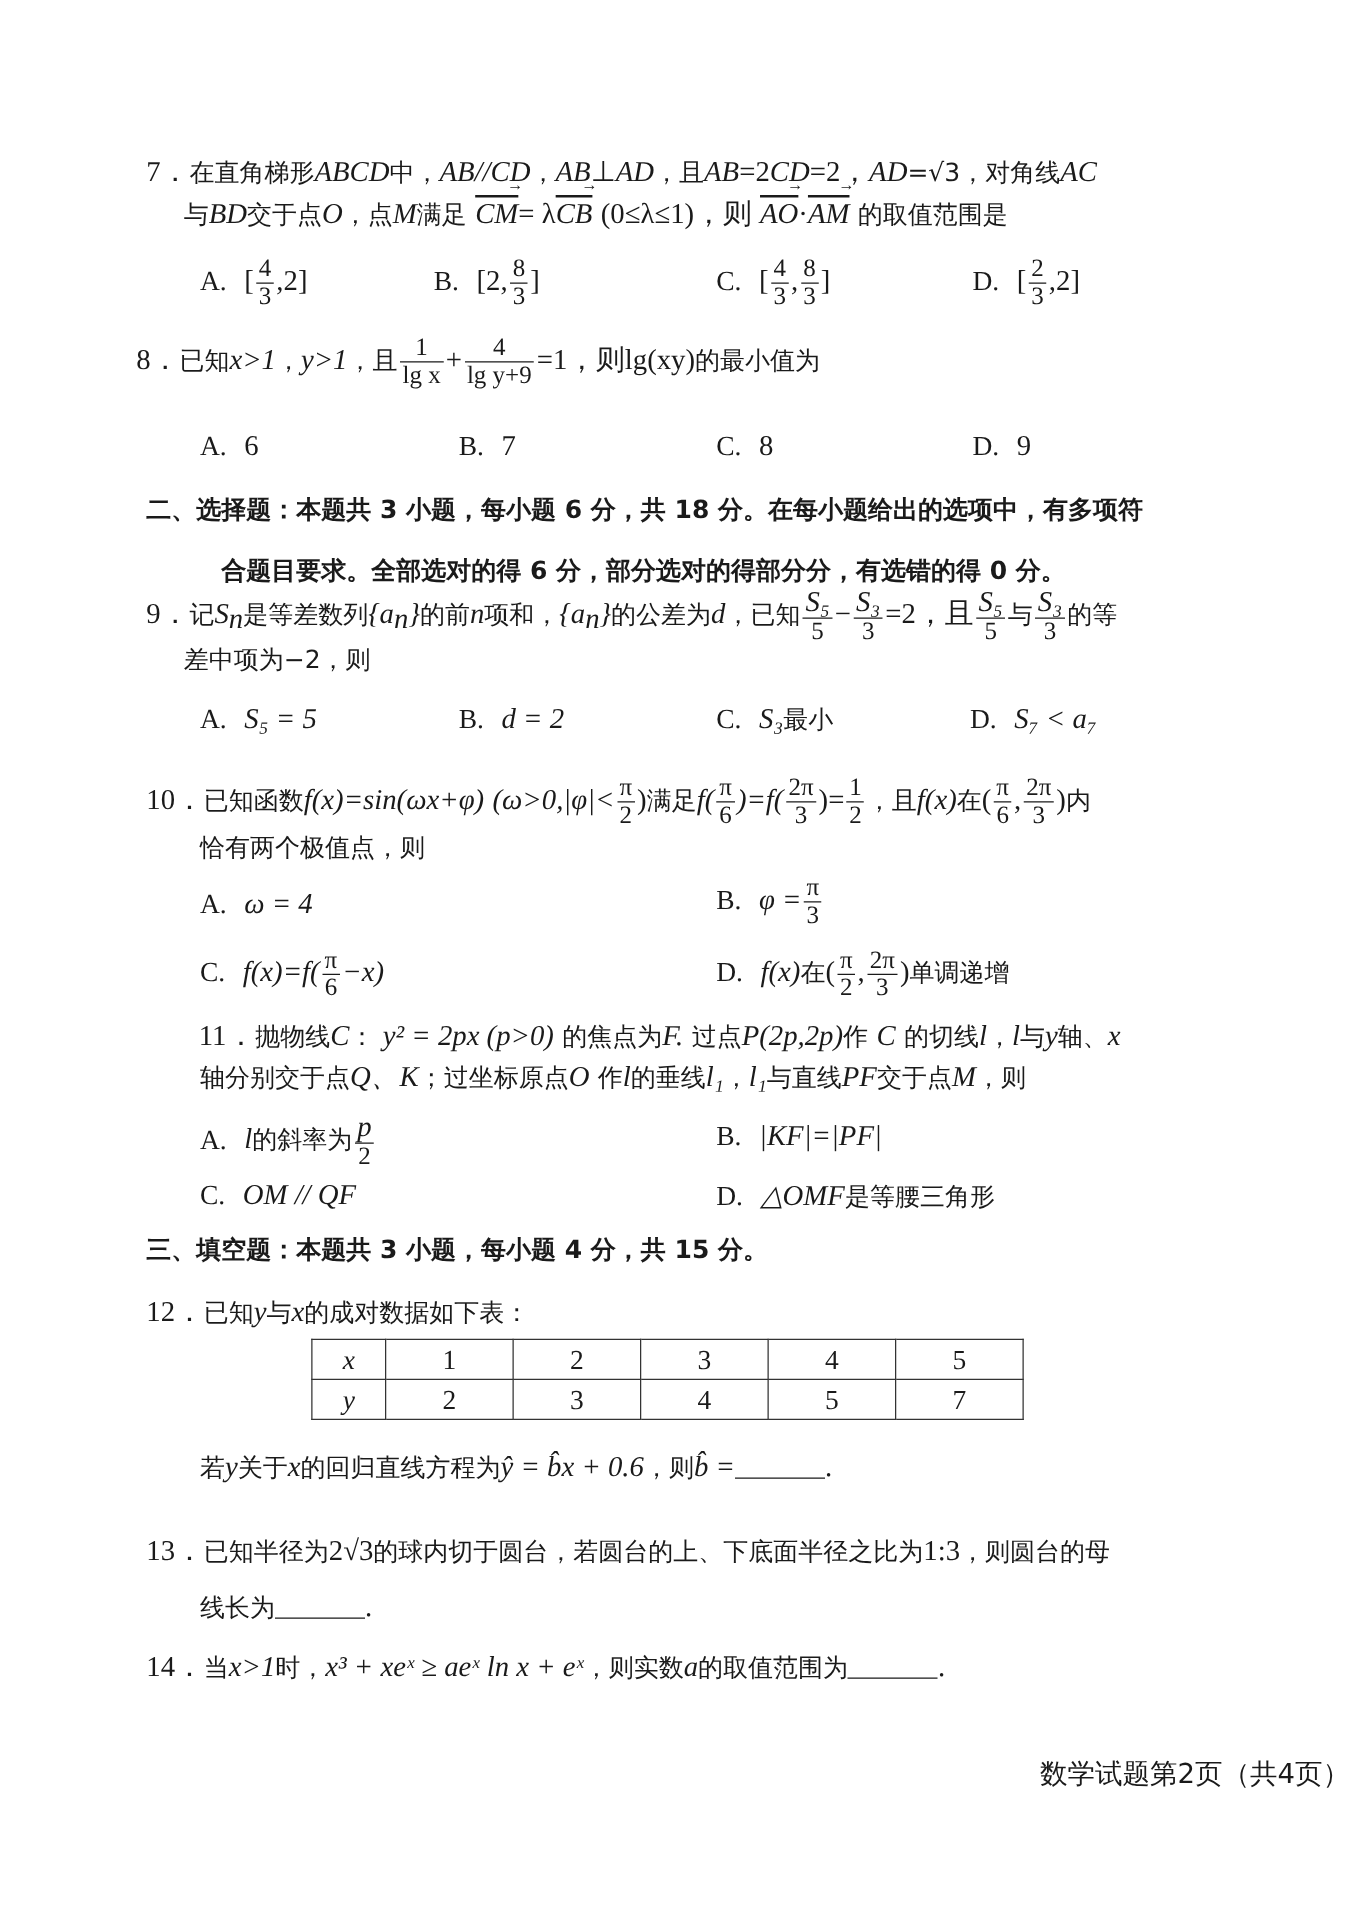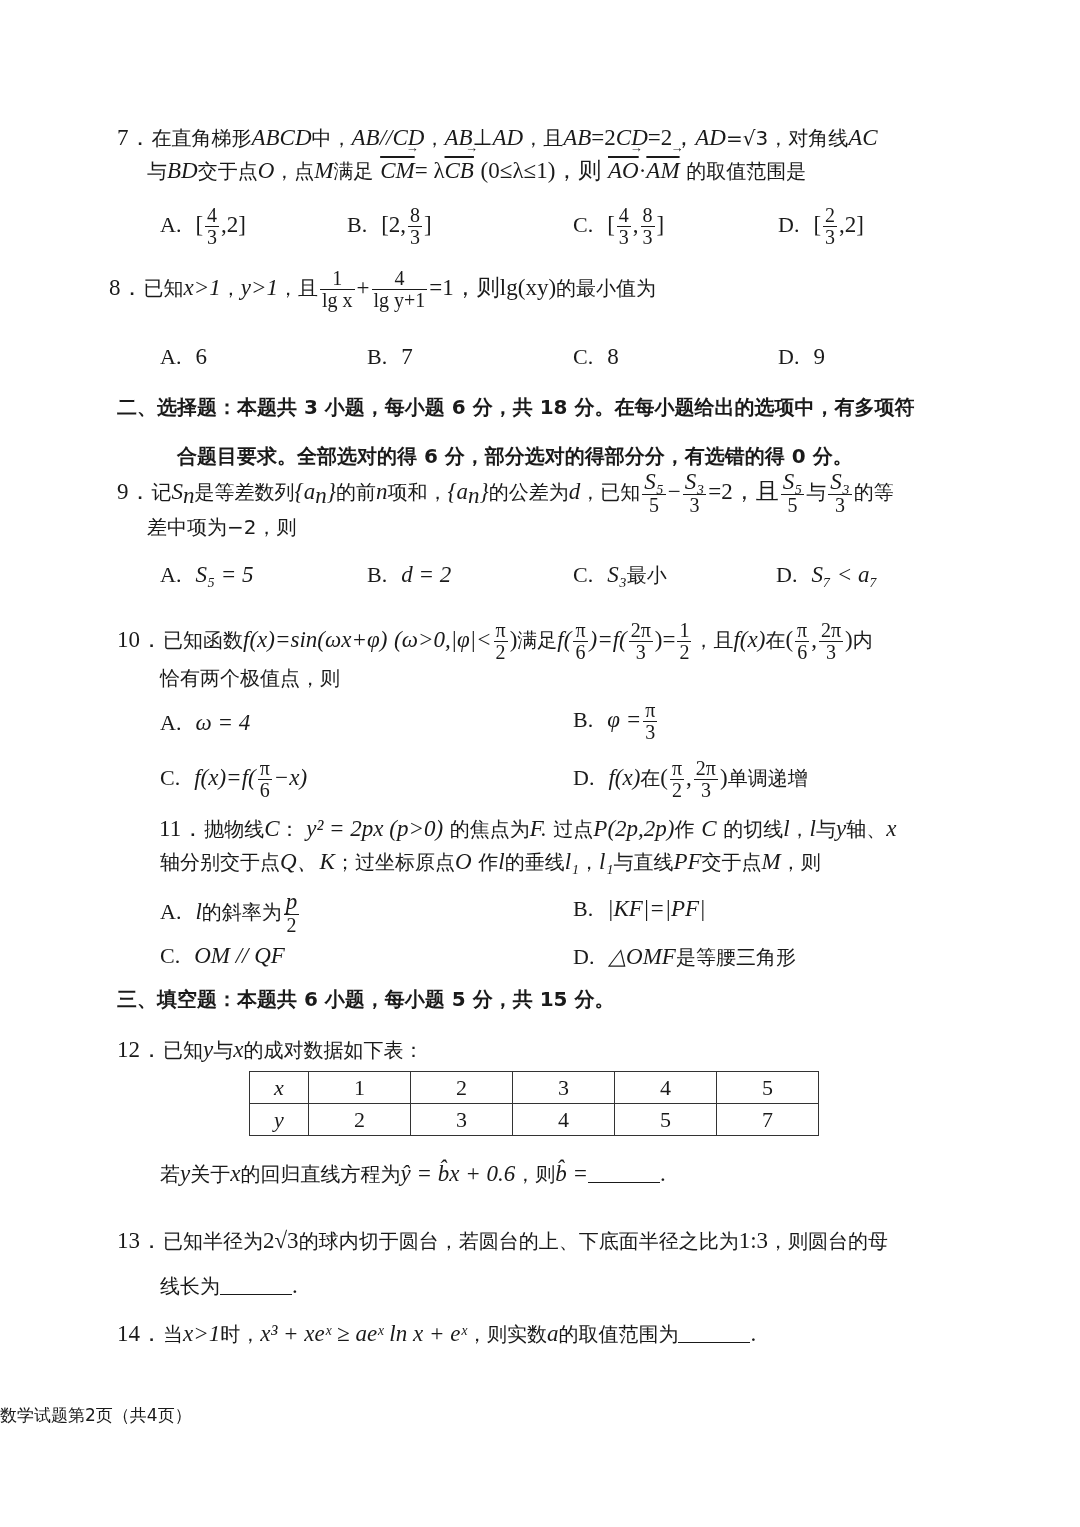--- a/index.html
+++ b/index.html
@@ -17,22 +17,22 @@
   .ovr::after { content:"→"; position:absolute; right:-4px; top:-17px; font-size:13px; font-style:normal; }
   sub { font-size:13px; vertical-align:-4px; }
   .blank { display:inline-block; width:72px; border-bottom:1px solid #1a1a1a; height:18px; vertical-align:-2px; }
   .opt { position:absolute; font-size:21px; white-space:nowrap; }
   .opt .lbl { font-family:"Liberation Serif",serif; font-size:22px; margin-right:14px; }
   table.data { position:absolute; left:249px; top:1071px; border-collapse:collapse; }
   table.data td { border:1.5px solid #333; height:31px; text-align:center;
                   font-family:"Liberation Serif",serif; font-size:22px; padding:0; }
   table.data td.h { width:58px; font-style:italic; }
   table.data td.v { width:101px; }
-  .footer { position:absolute; left:0; width:1080px; top:1404px; text-align:left;
-            font-family:"DejaVu Sans","Liberation Sans",sans-serif; font-size:17px; }
+  .footer { position:absolute; left:0; width:1080px; top:1404px; text-align:right;
+            font-family:"DejaVu Sans","Liberation Sans",sans-serif; font-size:22px; }
 </style>
 </head>
 <body>
 
 <div class="line" style="left:117px; top:126px;">
   <span class="m">7．</span><span class="cn">在直角梯形</span><i>ABCD</i><span class="cn">中，</span><i>AB</i><i>//</i><i>CD</i><span class="cn">，</span><i>AB</i><span class="m">⊥</span><i>AD</i><span class="cn">，且</span><i>AB</i><span class="m">=2</span><i>CD</i><span class="m">=2，</span><i>AD</i><span class="cn">=√3，对角线</span><i>AC</i>
 </div>
 <div class="line" style="left:147px; top:159px;">
   <span class="cn">与</span><i>BD</i><span class="cn">交于点</span><i>O</i><span class="cn">，点</span><i>M</i><span class="cn">满足</span>
   <i class="ovr">CM</i><span class="m">= λ</span><i class="ovr">CB</i>
@@ -48,21 +48,21 @@
   <span class="lbl">B.</span><span class="m">[2,</span><span class="frac"><span class="num">8</span><span>3</span></span><span class="m">]</span>
 </div>
 <div class="opt" style="left:573px; top:205px;">
   <span class="lbl">C.</span><span class="m">[</span><span class="frac"><span class="num">4</span><span>3</span></span><span class="m">,</span><span class="frac"><span class="num">8</span><span>3</span></span><span class="m">]</span>
 </div>
 <div class="opt" style="left:778px; top:205px;">
   <span class="lbl">D.</span><span class="m">[</span><span class="frac"><span class="num">2</span><span>3</span></span><span class="m">,2]</span>
 </div>
 
 <div class="line" style="left:109px; top:268px;">
-  <span class="m">8．</span><span class="cn">已知</span><i>x&gt;1</i><span class="cn">，</span><i>y&gt;1</i><span class="cn">，且</span><span class="frac"><span class="num">1</span><span>lg x</span></span><span class="m">+</span><span class="frac"><span class="num">4</span><span>lg y+1</span></span><span class="m">=1，则</span><span class="m">lg(xy)</span><span class="cn">的最小值为</span>
+  <span class="m">8．</span><span class="cn">已知</span><i>x&gt;1</i><span class="cn">，</span><i>y&gt;1</i><span class="cn">，且</span><span class="frac"><span class="num">1</span><span>lg x</span></span><span class="m">+</span><span class="frac"><span class="num">4</span><span>lg y+9</span></span><span class="m">=1，则</span><span class="m">lg(xy)</span><span class="cn">的最小值为</span>
 </div>
 <div class="opt" style="left:160px; top:344px;"><span class="lbl">A.</span><span class="m">6</span></div>
 <div class="opt" style="left:367px; top:344px;"><span class="lbl">B.</span><span class="m">7</span></div>
 <div class="opt" style="left:573px; top:344px;"><span class="lbl">C.</span><span class="m">8</span></div>
 <div class="opt" style="left:778px; top:344px;"><span class="lbl">D.</span><span class="m">9</span></div>
 
 <div class="line cn bold" style="left:117px; top:397px;">二、选择题：本题共 3 小题，每小题 6 分，共 18 分。在每小题给出的选项中，有多项符</div>
 <div class="line cn bold" style="left:161px; top:446px;margin-left:16px;">合题目要求。全部选对的得 6 分，部分选对的得部分分，有选错的得 0 分。</div>
 
 <div class="line" style="left:117px; top:470px;">
@@ -87,21 +87,21 @@
   <span class="m">11．</span><span class="cn">抛物线</span><i>C</i><span class="cn">：</span> <i>y² = 2px (p&gt;0)</i> <span class="cn">的焦点为</span><i>F.</i> <span class="cn">过点</span><i>P(2p,2p)</i><span class="cn">作</span> <i>C</i> <span class="cn">的切线</span><i>l</i><span class="cn">，</span><i>l</i><span class="cn">与</span><i>y</i><span class="cn">轴、</span><i>x</i>
 </div>
 <div class="line" style="left:160px; top:850px;">
   <span class="cn">轴分别交于点</span><i>Q、K</i><span class="cn">；过坐标原点</span><i>O</i> <span class="cn">作</span><i>l</i><span class="cn">的垂线</span><i>l₁</i><span class="cn">，</span><i>l₁</i><span class="cn">与直线</span><i>PF</i><span class="cn">交于点</span><i>M</i><span class="cn">，则</span>
 </div>
 <div class="opt" style="left:160px; top:890px;"><span class="lbl">A.</span><i>l</i><span class="cn">的斜率为</span><span class="frac"><span class="num it">p</span><span>2</span></span></div>
 <div class="opt" style="left:573px; top:896px;"><span class="lbl">B.</span><i>|KF|=|PF|</i></div>
 <div class="opt" style="left:160px; top:943px;"><span class="lbl">C.</span><i>OM // QF</i></div>
 <div class="opt" style="left:573px; top:943px;"><span class="lbl">D.</span><i>△OMF</i><span class="cn">是等腰三角形</span></div>
 
-<div class="line cn bold" style="left:117px; top:989px;">三、填空题：本题共 6 小题，每小题 5 分，共 15 分。</div>
+<div class="line cn bold" style="left:117px; top:989px;">三、填空题：本题共 3 小题，每小题 4 分，共 15 分。</div>
 
 <div class="line" style="left:117px; top:1038px;">
   <span class="m">12．</span><span class="cn">已知</span><i>y</i><span class="cn">与</span><i>x</i><span class="cn">的成对数据如下表：</span>
 </div>
 
 <table class="data">
   <tbody>
       <tr>
     <td class="h">x</td>
     <td class="v">1</td>

